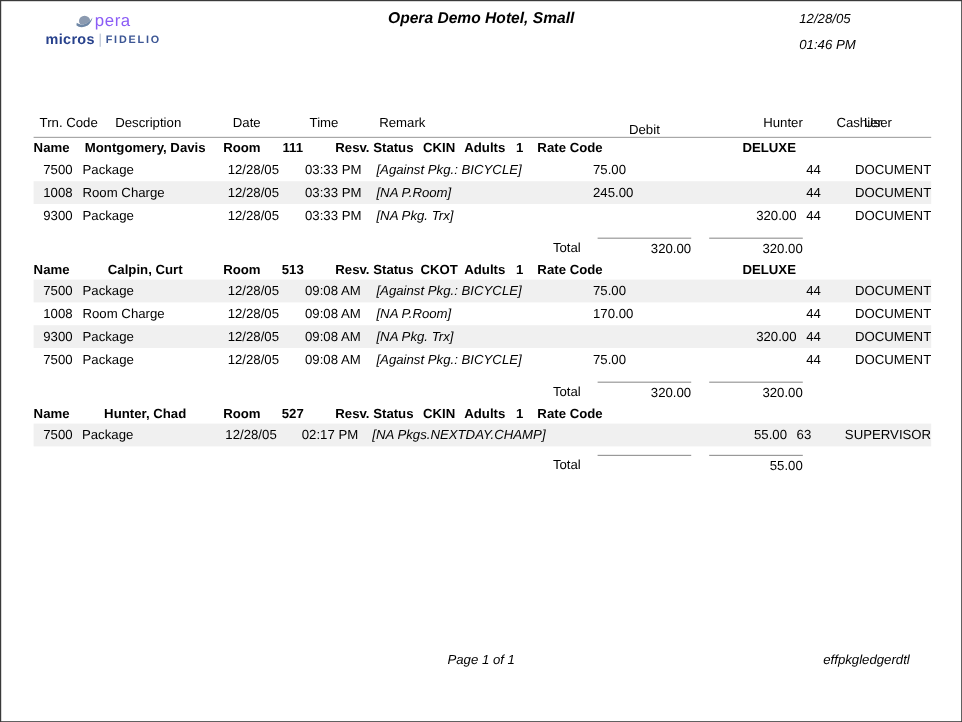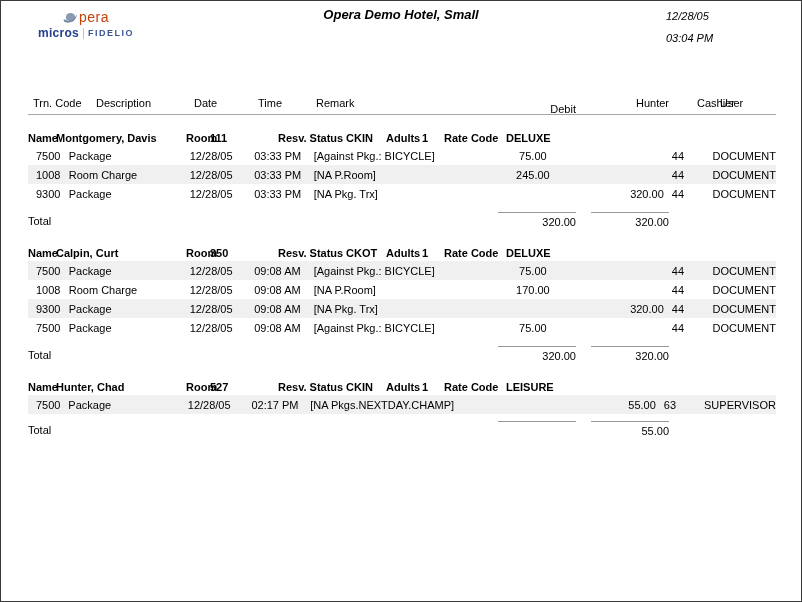--- a/index.html
+++ b/index.html
@@ -3,71 +3,71 @@
 <meta charset="utf-8">
 <style>
   html,body{margin:0;padding:0;background:#fff;}
   body{font-family:"Liberation Sans","DejaVu Sans",sans-serif;color:#000;}
   .page{position:relative;width:800px;height:600px;border:1px solid #3a3a3a;background:#fff;overflow:hidden;}
 
   
   .report-header{position:relative;height:94px;}
   .logo{position:absolute;left:30px;top:8px;width:110px;}
   .logo-top{display:flex;align-items:center;justify-content:center;gap:1px;}
-  .logo-opera{font-size:14px;color:#c2410c;letter-spacing:.5px;}
+  .logo-opera{font-size:14px;color:#8b5cf6;letter-spacing:.5px;}
   .logo-bottom{display:flex;align-items:center;margin-top:1px;justify-content:center;}
   .logo-micros{font-weight:bold;font-size:12px;color:#27418c;letter-spacing:.3px;}
   .logo-sep{width:1px;height:11px;background:#b9c2d4;margin:0 4px;}
   .logo-fidelio{font-size:9px;color:#3d5795;letter-spacing:1.5px;font-weight:bold;}
   .hotel-name{position:absolute;left:0;right:0;top:6px;text-align:center;font-size:13px;font-weight:bold;font-style:italic;}
   .hdr-date{position:absolute;left:665px;top:9px;font-size:11px;font-style:italic;}
   .hdr-time{position:absolute;left:665px;top:31px;font-size:11px;font-style:italic;}
   .report-title{position:absolute;left:0;right:0;top:41px;text-align:center;font-size:12.5px;font-weight:bold;font-style:italic;}
 
   
   .tbl{margin:0 25px 0 27px;font-size:11px;}
   .hdr-row{display:flex;align-items:center;height:15px;border-bottom:1px solid #a8a8a8;padding-bottom:4px;}
   .h-trn{width:68px;padding-left:5px;box-sizing:border-box;}
   .h-desc{width:95px;}
   .h-date{width:65px;padding-left:3px;box-sizing:border-box;}
   .h-time{width:60px;padding-left:2px;box-sizing:border-box;}
   .h-remark{width:182px;}
-  .h-debit{width:78px;text-align:right;margin-top:12px;}
+  .h-debit{width:78px;text-align:center;margin-top:12px;}
   .h-gap{width:15px;}
   .h-credit{width:78px;text-align:right;}
   .h-cashier{width:47px;padding-left:28px;box-sizing:border-box;}
   .h-user{flex:1;padding-left:4px;}
 
-  .grp{display:flex;align-items:center;font-weight:bold;height:17px;margin-top:14px;}
+  .grp{display:flex;align-items:center;font-weight:bold;height:17px;margin-top:0;text-align:center;}
   .g-name-label{width:28px;}
   .g-name{width:130px;}
   .g-room-label{width:24px;}
   .g-room{width:68px;}
   .g-resv-label{width:68px;}
   .g-resv{width:40px;}
   .g-adults-label{width:36px;}
   .g-adults{width:22px;}
   .g-rate-label{width:62px;}
   .g-rate{flex:1;}
 
   .row{display:flex;align-items:center;height:19px;}
   .row.alt{background:#f0f0f0;}
   .c-trn{width:41px;padding-left:8px;box-sizing:border-box;}
   .c-desc{width:122px;}
   .c-date{width:65px;}
   .c-time{width:60px;}
-  .c-remark{width:182px;}
-  .c-debit{width:78px;text-align:center;}
+  .c-remark{width:182px;font-style:italic;}
+  .c-debit{width:78px;text-align:left;}
   .c-gap{width:15px;}
   .c-credit{width:78px;text-align:right;}
   .c-cashier{width:47px;padding-left:8px;box-sizing:border-box;}
   .c-user{flex:1;padding-left:2px;}
 
   .total-row{display:flex;margin-top:9px;height:18px;}
-  .t-label{width:456px;text-align:left;padding-top:3px;box-sizing:border-box;}
+  .t-label{width:456px;text-align:right;padding-top:3px;box-sizing:border-box;}
   .t-pad{width:14px;}
   .t-debit{width:78px;border-top:1px solid #999;text-align:right;padding-top:3px;box-sizing:border-box;}
   .t-gap{width:15px;}
   .t-credit{width:78px;border-top:1px solid #999;text-align:right;padding-top:3px;box-sizing:border-box;}
   .t-rest{flex:1;}
   .total-row.g3{margin-top:7px;}
 
   
   .footer{position:absolute;left:0;right:0;top:543px;height:16px;font-size:11px;font-style:italic;}
   .page-num{position:absolute;left:0;right:0;text-align:center;}
@@ -91,21 +91,21 @@
         <span class="logo-opera">pera</span>
       </div>
       <div class="logo-bottom">
         <span class="logo-micros">micros</span>
         <span class="logo-sep"></span>
         <span class="logo-fidelio">FIDELIO</span>
       </div>
     </div>
     <div class="hotel-name">Opera Demo Hotel, Small</div>
     <div class="hdr-date">12/28/05</div>
-    <div class="hdr-time">03:04 PM</div>
+    <div class="hdr-time">01:46 PM</div>
   </div>
 
   <div class="tbl">
 
     <div class="hdr-row">
       <span class="h-trn">Trn. Code</span>
       <span class="h-desc">Description</span>
       <span class="h-date">Date</span>
       <span class="h-time">Time</span>
       <span class="h-remark">Remark</span>
@@ -175,21 +175,21 @@
         <span class="t-credit">320.00</span>
         <span class="t-rest"></span>
       </div>
     </div>
 
     <div>
       <div class="grp">
         <span class="g-name-label">Name</span>
         <span class="g-name">Calpin, Curt</span>
         <span class="g-room-label">Room</span>
-        <span class="g-room">350</span>
+        <span class="g-room">513</span>
         <span class="g-resv-label">Resv. Status</span>
         <span class="g-resv">CKOT</span>
         <span class="g-adults-label">Adults</span>
         <span class="g-adults">1</span>
         <span class="g-rate-label">Rate Code</span>
         <span class="g-rate">DELUXE</span>
       </div>
 
       <div class="row alt">
         <span class="c-trn">7500</span>
@@ -254,21 +254,20 @@
       <div class="grp">
         <span class="g-name-label">Name</span>
         <span class="g-name">Hunter, Chad</span>
         <span class="g-room-label">Room</span>
         <span class="g-room">527</span>
         <span class="g-resv-label">Resv. Status</span>
         <span class="g-resv">CKIN</span>
         <span class="g-adults-label">Adults</span>
         <span class="g-adults">1</span>
         <span class="g-rate-label">Rate Code</span>
-        <span class="g-rate">LEISURE</span>
       </div>
 
       <div class="row alt">
         <span class="c-trn">7500</span>
         <span class="c-desc">Package</span>
         <span class="c-date">12/28/05</span>
         <span class="c-time">02:17 PM</span>
         <span class="c-remark">[NA Pkgs.NEXTDAY.CHAMP]</span>
         <span class="c-debit"></span>
         <span class="c-gap"></span>
@@ -282,14 +281,18 @@
         <span class="t-pad"></span>
         <span class="t-debit"></span>
         <span class="t-gap"></span>
         <span class="t-credit">55.00</span>
         <span class="t-rest"></span>
       </div>
     </div>
 
   </div>
 
+  <div class="footer">
+    <span class="page-num">Page 1 of 1</span>
+    <span class="report-code">effpkgledgerdtl</span>
+  </div>
 
 </div>
 
 </body></html>

